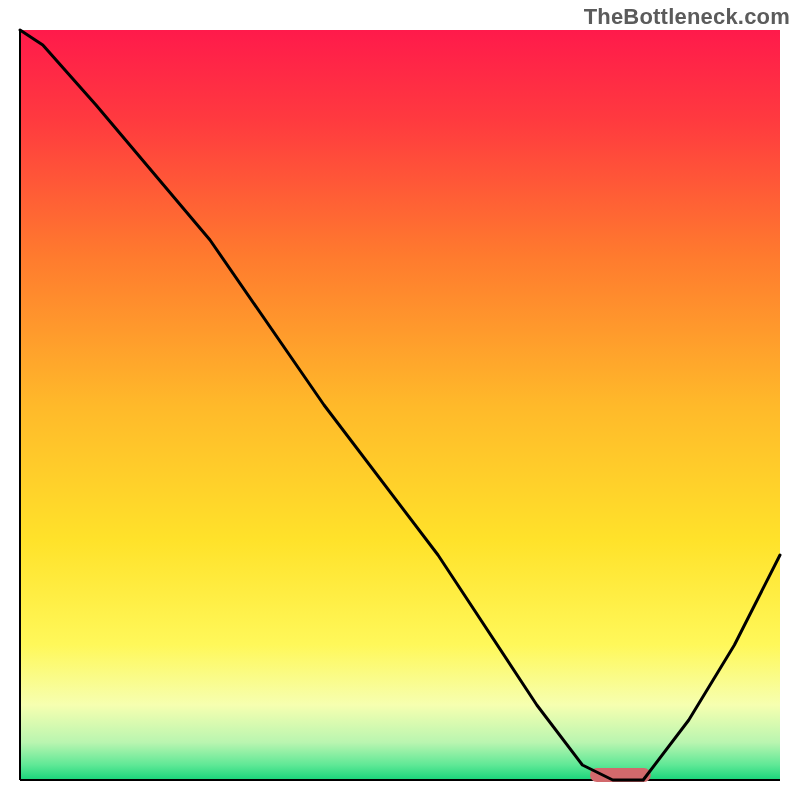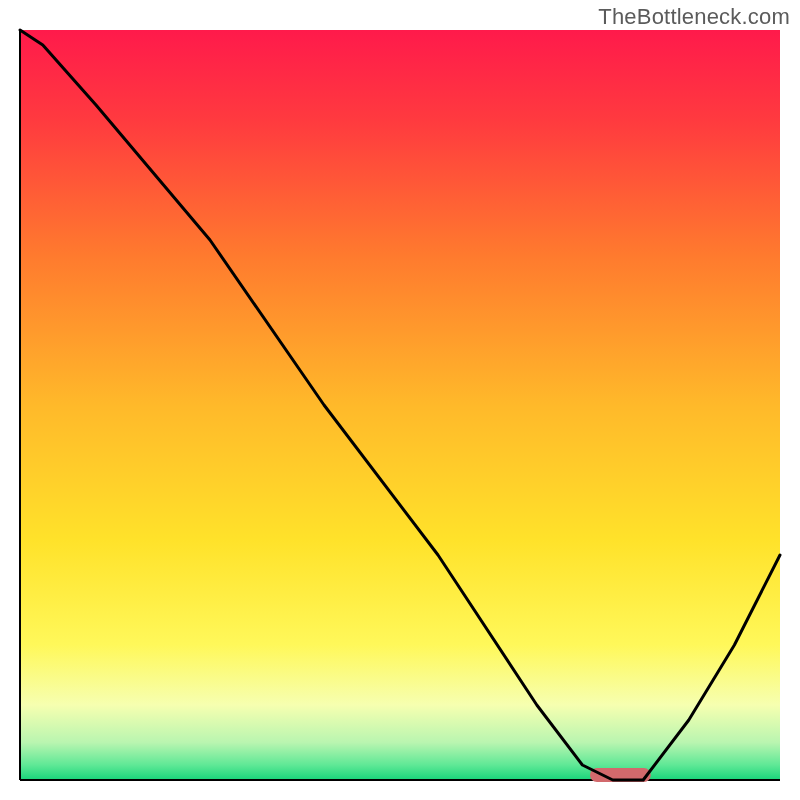--- a/index.html
+++ b/index.html
@@ -13,21 +13,21 @@
   .container {
     position: relative;
     width: 800px;
     height: 800px;
   }
   .watermark {
     position: absolute;
     top: 4px;
     right: 10px;
     font-size: 22px;
-    font-weight: 400;
+    font-weight: 700;
     color: #5b5b5b;
     letter-spacing: 0.2px;
   }
   svg.plot {
     position: absolute;
     left: 0;
     top: 0;
   }
 </style>
 </head>

